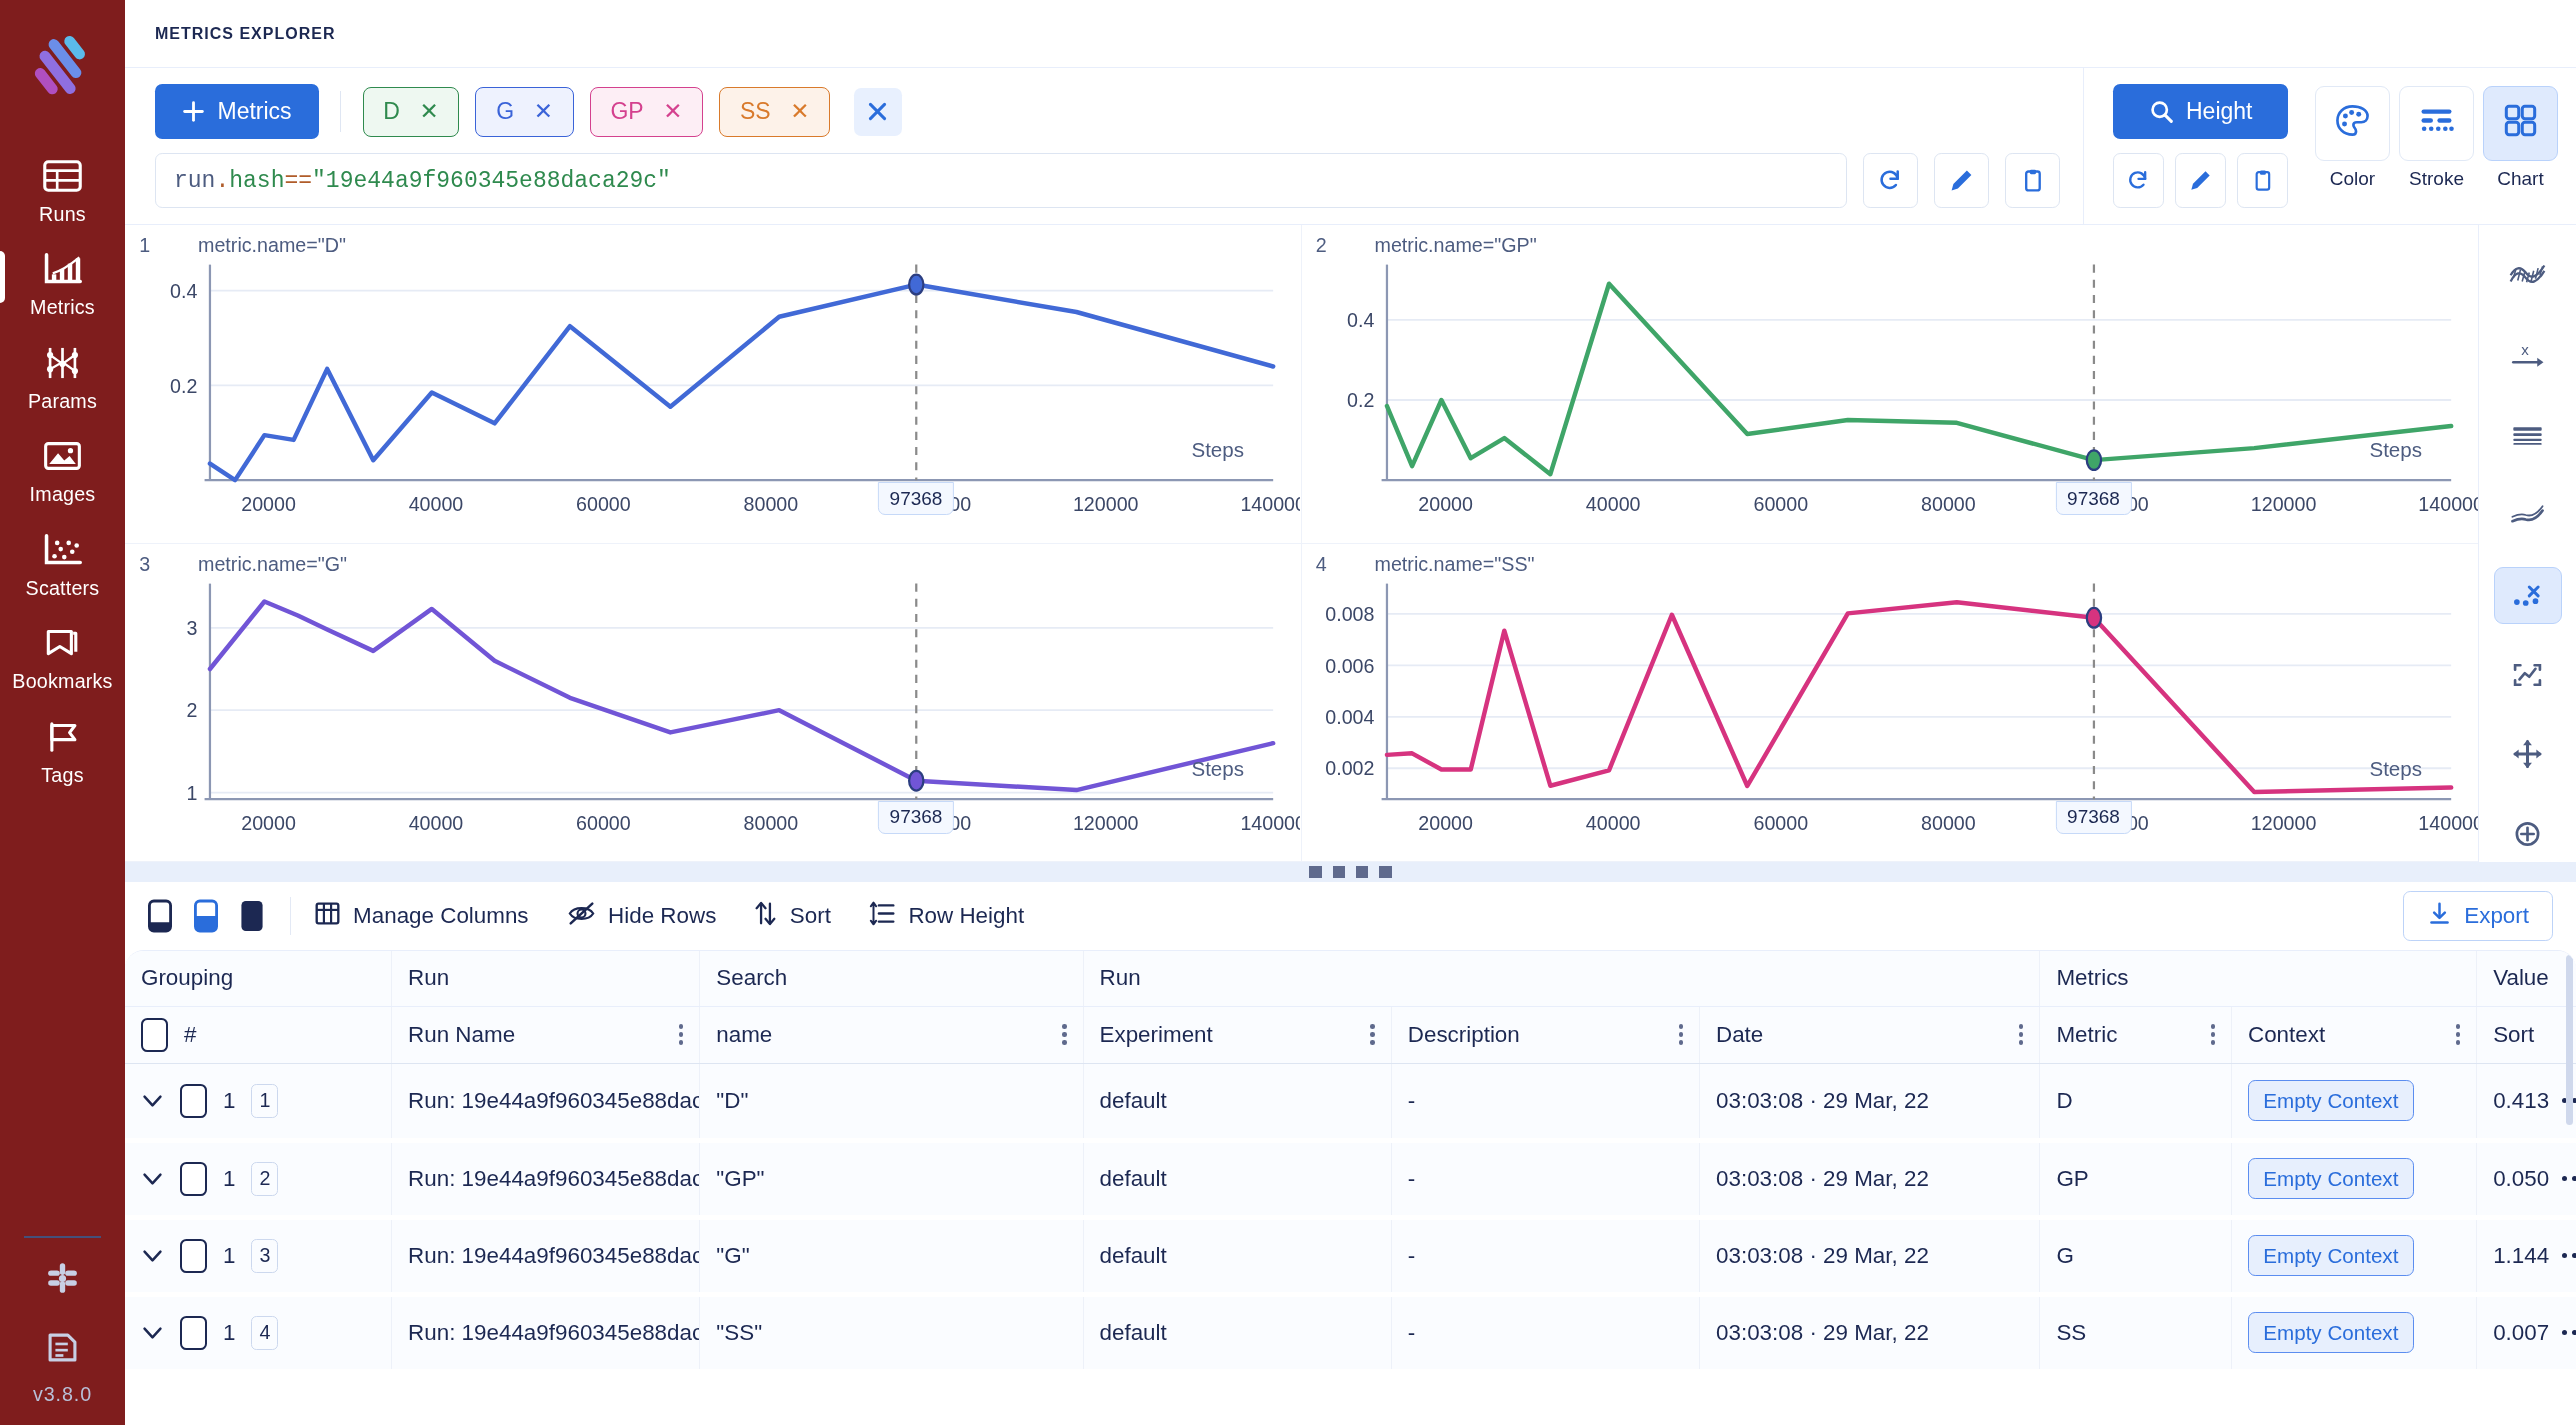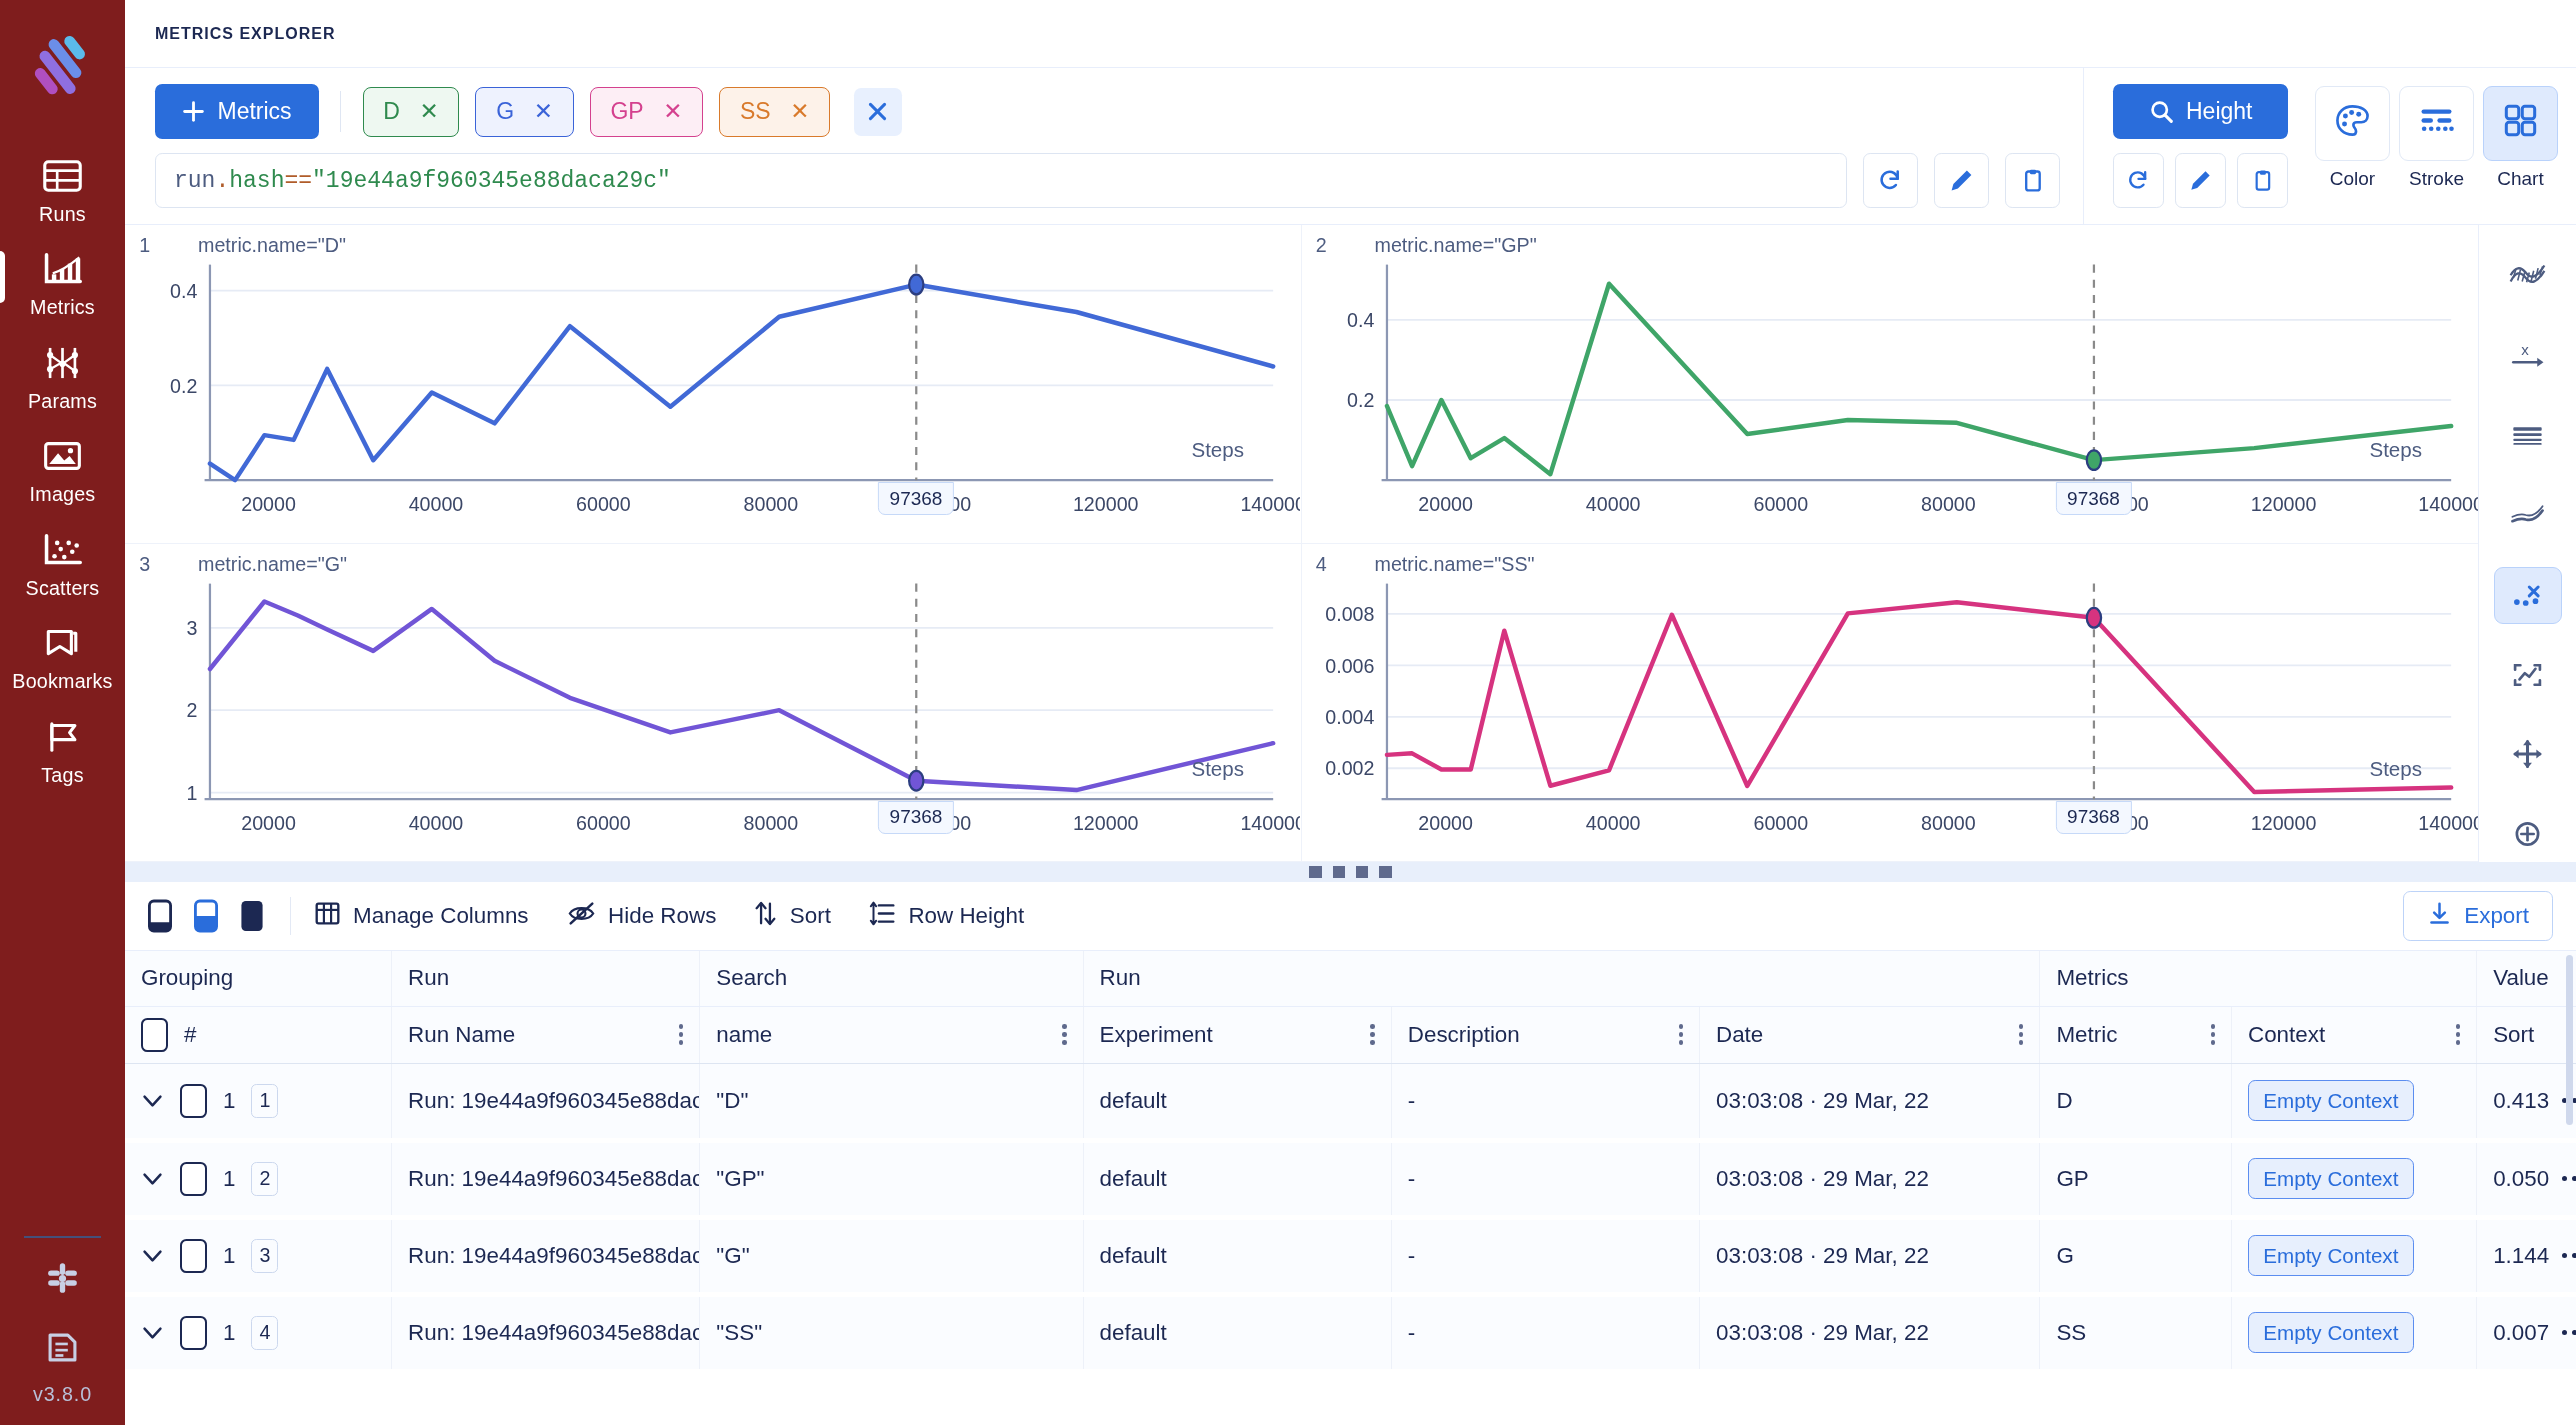--- a/index.html
+++ b/index.html
@@ -159,21 +159,21 @@
   .tb-btn {
     display: flex; align-items: center; gap: 12.5px; font-size: 22.4px; color: #1c2852;
     cursor: pointer; margin-right: 38px;
   }
   .export-btn {
     margin-left: auto; border: 0.9px solid #bdd3f8; border-radius: 7.2px; height: 50px;
     padding: 0 23px; color: #2a6ddb; font-size: 22.4px; background: #fff;
     display: flex; align-items: center; gap: 12.5px; cursor: pointer; font-family: inherit;
   }
 
-  .grid { flex: 1; overflow: hidden; position: relative; border-top: 0.9px solid #e8eefb; }
+  .grid { flex: 1; overflow: hidden; position: relative; border-top: 0.9px solid #e8eefb; border-radius: 19px; }
   table.runs { border-collapse: collapse; table-layout: fixed; width: 2576px; }
   table.runs th, table.runs td {
     text-align: left; font-weight: 400; font-size: 22.4px; color: #1c2852;
     padding: 0 16px; border-right: 0.9px solid #edf1f9; white-space: nowrap;
     overflow: hidden; text-overflow: clip;
   }
   tr.grouprow th { height: 55px; background: #fafcff; border-bottom: 0.9px solid #e8eefb; vertical-align: middle; }
   tr.colrow th { height: 57px; background: #fafcff; border-bottom: 0.9px solid #dde5f2; vertical-align: middle; }
   tr.colrow th .th-in { display: flex; align-items: center; justify-content: space-between; gap: 7.2px; }
   .dots3 { display:flex; flex-direction:column; gap:3.6px; cursor:pointer; }

